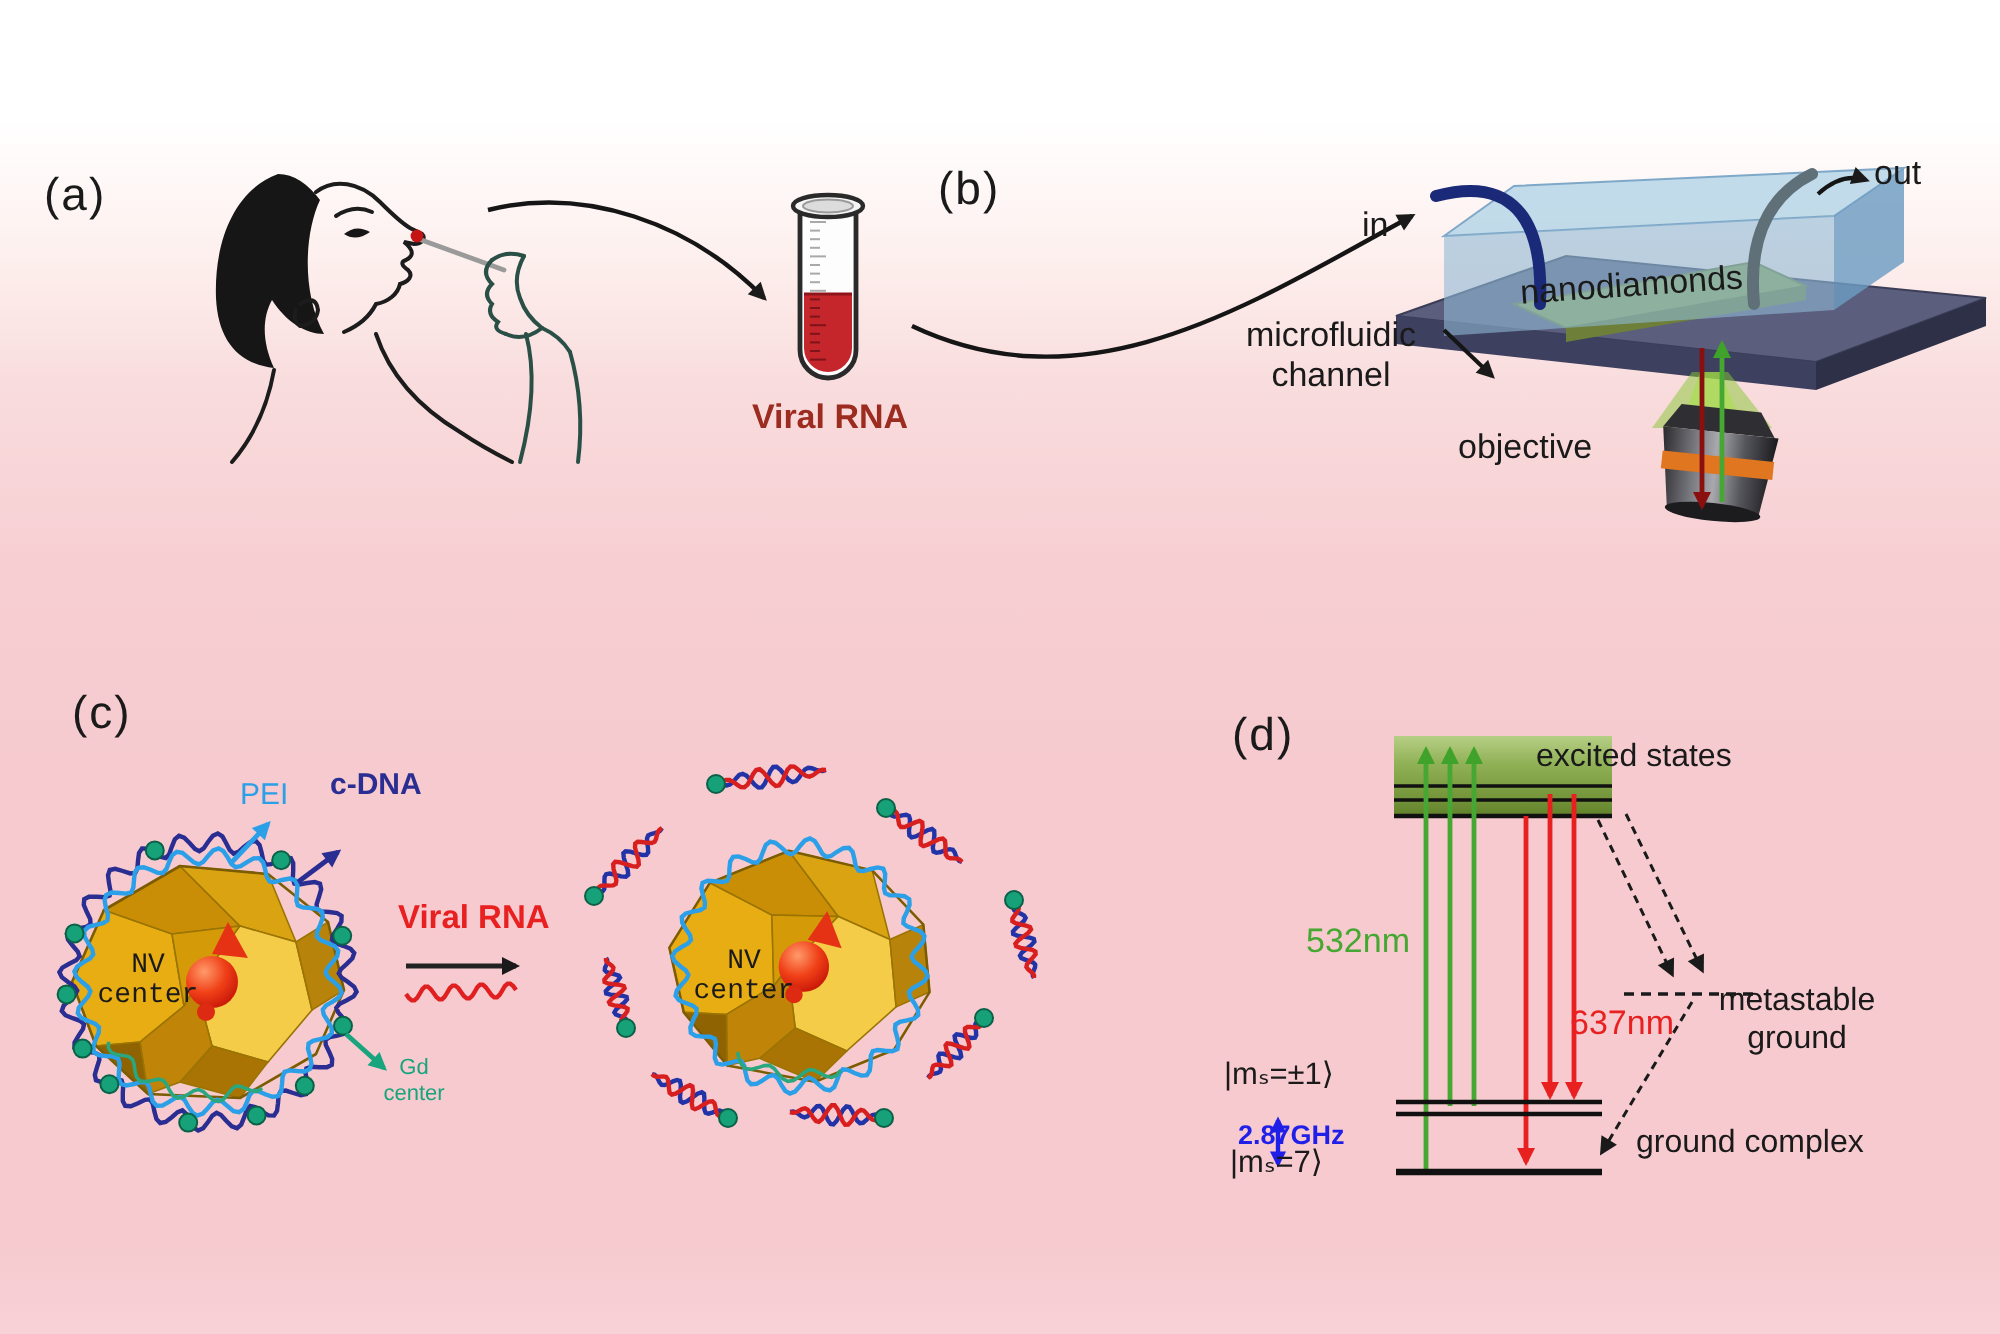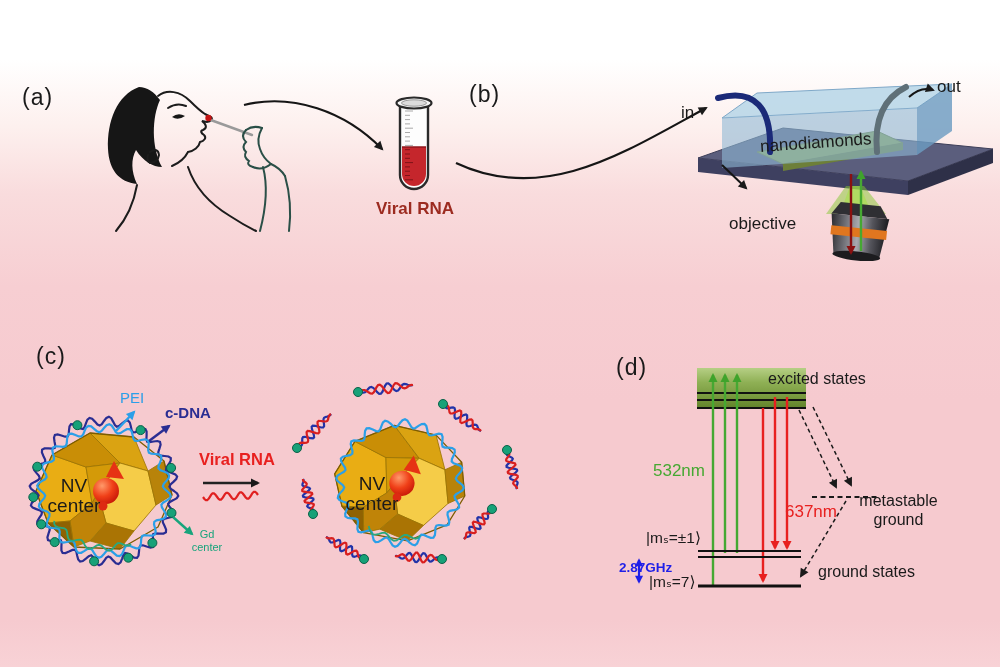--- a/index.html
+++ b/index.html
@@ -13,22 +13,22 @@
   .ctr span{display:block;}
   .bold{font-weight:bold;}
   .dkred{color:#9c2b20;font-weight:bold;}
   .red{color:#e8201f;}
   .pei{color:#2b9fe8;font-weight:normal;font-size:15px;}
   .navy{color:#2a2d92;font-weight:bold;font-size:15px;}
   .teal{color:#18a47c;font-size:11px;}
   .grn{color:#46a832;text-align:center;}
   .blue{color:#1f1fe8;font-weight:bold;font-size:13.5px;text-align:right;}
   .sm{font-size:16px;}
-  .nv{font-size:19px;line-height:1.05;}
-  .ket{font-size:15.5px;margin-left:34px;}
+  .nv{font-size:14px;line-height:1.05;font-family:Liberation Mono, monospace;}
+  .ket{font-size:15.5px;}
 </style>
 </head>
 <body>
 
 <div id="fig">
 
 <svg id="art" width="1000" height="667" viewBox="0 0 1000 667">
 <defs>
   <marker id="mB" markerUnits="userSpaceOnUse" markerWidth="11" markerHeight="10" viewBox="0 0 10 10" refX="7.5" refY="5" orient="auto-start-reverse">
           <path d="M0.5,0.5 L9.5,5 L0.5,9.5 Z" fill="#1a1a1a"></path>
@@ -258,43 +258,47 @@
 <div class="lbl panel" style="left:22px;top:84px">(a)</div>
 <div class="lbl panel" style="left:469px;top:81px">(b)</div>
 <div class="lbl panel" style="left:36px;top:343px">(c)</div>
 <div class="lbl panel" style="left:616px;top:354px">(d)</div>
 
 <div class="lbl dkred ctr" style="left:369px;top:199px;width:92px">Viral RNA</div>
 
 <div class="lbl" style="left:681px;top:103px">in</div>
 <div class="lbl" style="left:937px;top:77px">out</div>
 <div class="lbl" style="left:760px;top:133px;transform:rotate(-4deg)">nanodiamonds</div>
+<div class="lbl ctr" style="left:603px;top:158px;width:125px">
+  <span>microfluidic</span>
+  <span>channel</span>
+</div>
 <div class="lbl" style="left:729px;top:214px">objective</div>
 
 <div class="lbl pei" style="left:120px;top:389px">PEI</div>
-<div class="lbl navy" style="left:165px;top:404px">c-DNA</div>
+<div class="lbl navy" style="left:165px;top:384px">c-DNA</div>
 <div class="lbl nv ctr" style="left:39px;top:476px;width:70px">
   <span>NV</span>
   <span>center</span>
 </div>
 <div class="lbl nv ctr" style="left:337px;top:474px;width:70px">
   <span>NV</span>
   <span>center</span>
 </div>
 <div class="lbl teal ctr" style="left:168px;top:528px;width:78px">
   <span>Gd</span>
   <span>center</span>
 </div>
 <div class="lbl red bold" style="left:199px;top:450px;font-size:16.5px">Viral RNA</div>
 
 <div class="lbl sm" style="left:768px;top:370px">excited states</div>
 <div class="lbl sm ctr" style="left:851px;top:492px;width:95px">
   <span>metastable</span>
   <span>ground</span>
 </div>
-<div class="lbl sm" style="left:818px;top:563px">ground states</div>
+<div class="lbl sm" style="left:818px;top:563px">ground complex</div>
 <div class="lbl grn" style="left:653px;top:461px">532nm</div>
 <div class="lbl red" style="left:785px;top:502px">637nm</div>
 <div class="lbl blue" style="left:619px;top:560px">2.87GHz</div>
 <div class="lbl ket" style="left:612px;top:529px">|mₛ=±1⟩</div>
 <div class="lbl ket" style="left:615px;top:573px">|mₛ=7⟩</div>
 
 </div>
 
 </body></html>

